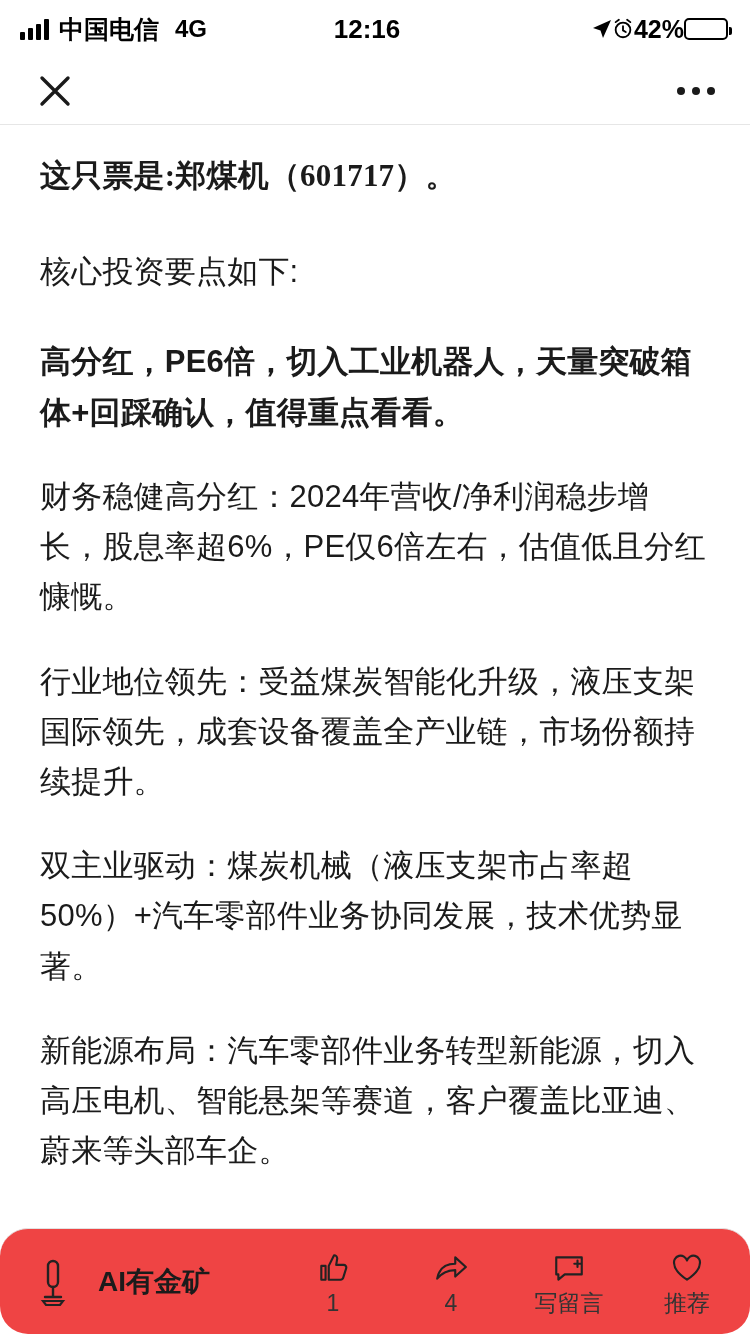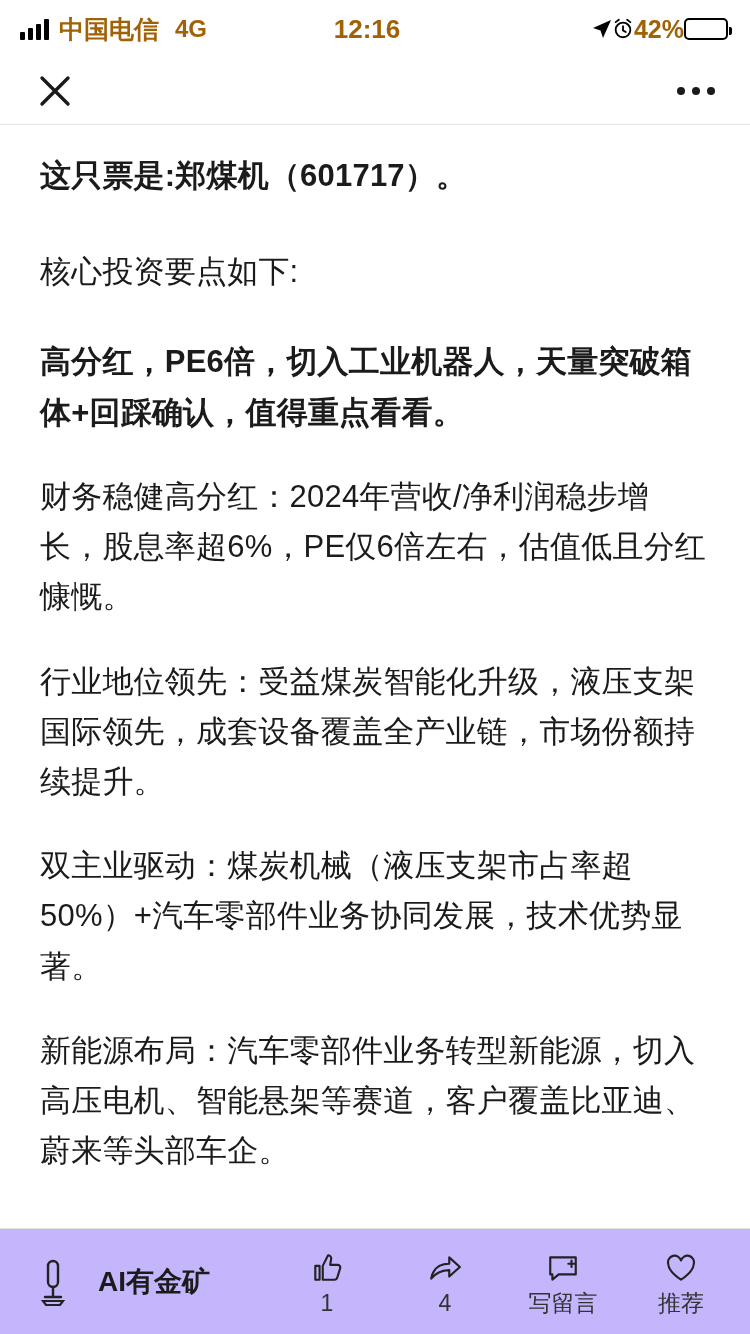--- a/index.html
+++ b/index.html
@@ -20,21 +20,21 @@
 
   
   .statusbar {
     height: 58px;
     flex: 0 0 58px;
     display: flex;
     align-items: center;
     padding: 0 22px 0 20px;
     font-size: 25px;
     font-weight: bold;
-    color: #a16207;
+    color: #000000;
   }
   .sb-left { display: flex; align-items: center; gap: 10px; }
   .signal-bars { display: flex; align-items: flex-end; gap: 3px; height: 22px; }
   .signal-bars i { display: block; width: 5px; background: #000; border-radius: 1px; }
   .signal-bars i:nth-child(1) { height: 8px; }
   .signal-bars i:nth-child(2) { height: 12px; }
   .signal-bars i:nth-child(3) { height: 16px; }
   .signal-bars i:nth-child(4) { height: 21px; }
   .carrier { font-size: 25px; font-weight: bold; letter-spacing: 0px; }
   .nettype { font-size: 24px; font-weight: bold; margin-left: 6px; }
@@ -93,32 +93,33 @@
   }
   .para {
     font-size: 31px;
     line-height: 1.62;
     color: #1b1b1b;
     margin: 0 0 34px 0;
     letter-spacing: 0.2px;
     word-break: break-word;
   }
   .para.bold { font-weight: bold; }
-  .para.title { font-weight: bold; margin-bottom: 44px; }
+  .para.title { font-weight: bold; margin-bottom: 44px; font-family: Liberation Serif, serif; }
   .para.lead { margin-bottom: 40px; margin-top: 46px; }
 
   
   .bottombar {
     flex: 0 0 106px;
     height: 106px;
     border-top: 1px solid #e2e2e2;
     display: flex;
     align-items: center;
-    padding: 0 26px 0 26px;
-    background: #c4b5fd;
+    padding: 0 20px 0 26px;
+    background: #ef4444;
+    border-radius: 28px;
   }
   .author {
     display: flex; align-items: center; gap: 18px;
     flex: 0 0 auto;
     cursor: pointer;
   }
   .avatar {
     width: 54px; height: 54px;
     display: flex; align-items: center; justify-content: center;
     overflow: hidden;

